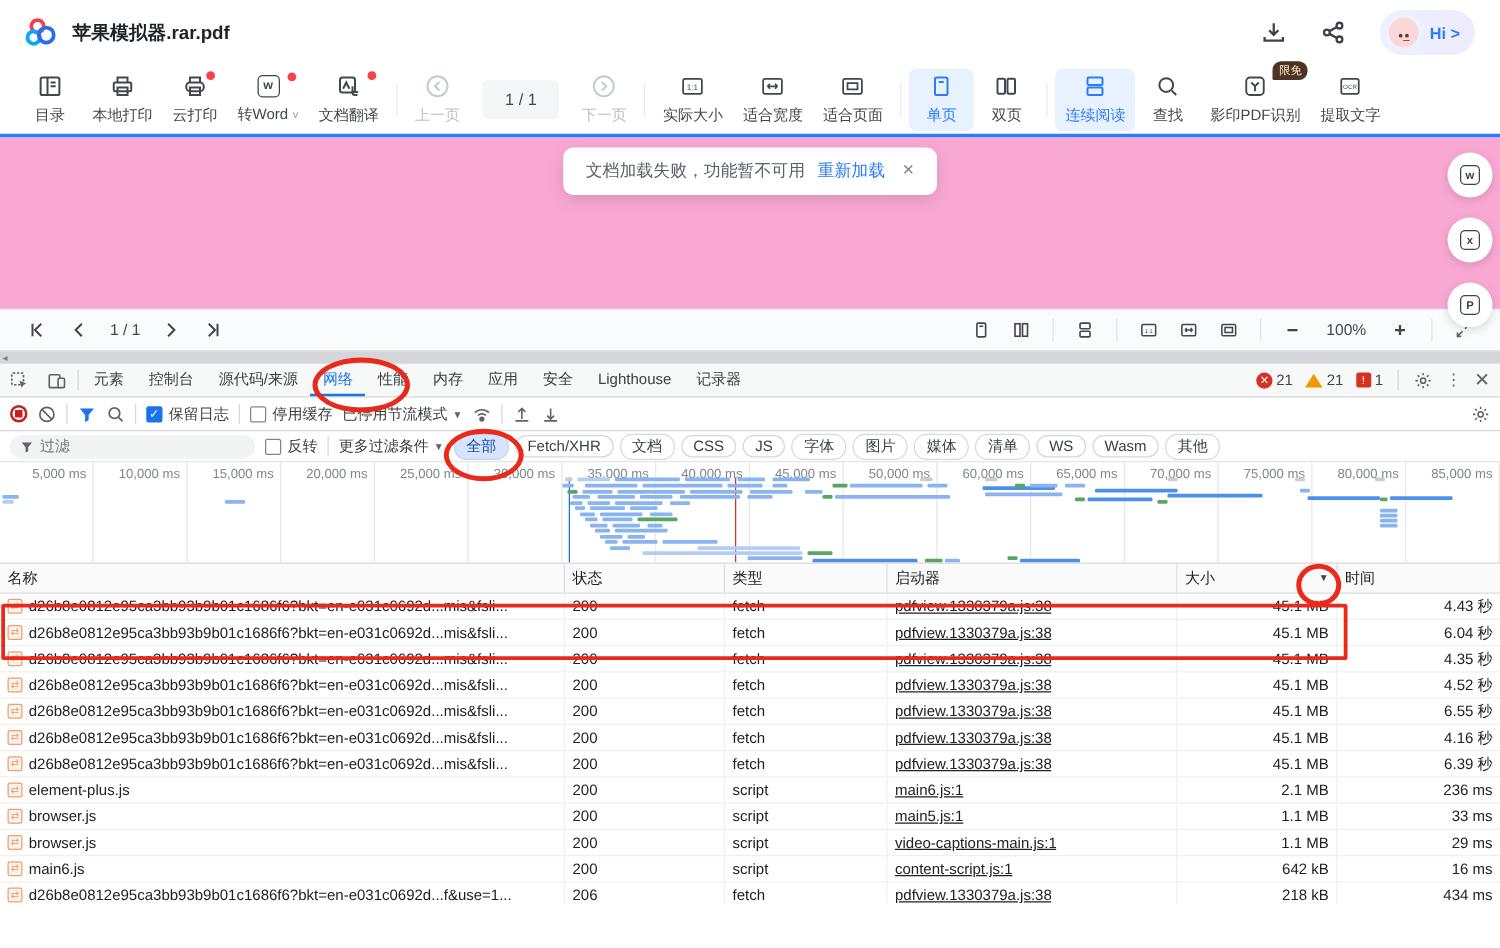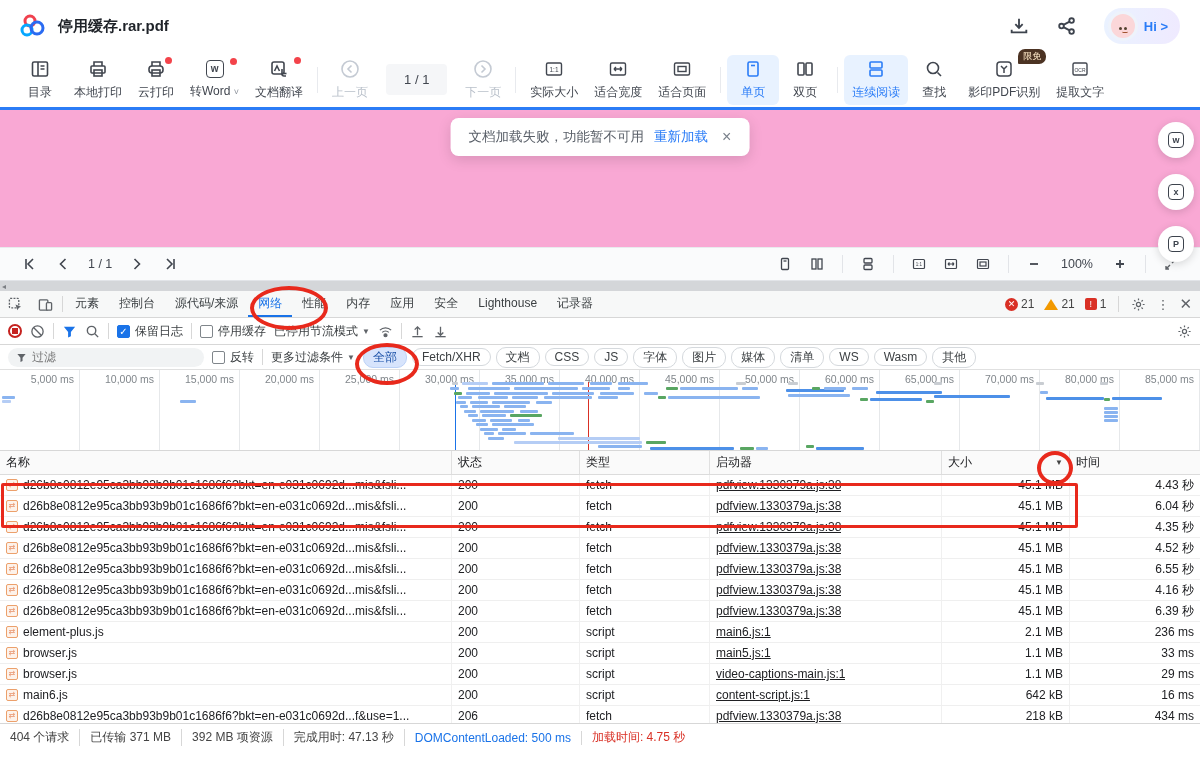--- a/index.html
+++ b/index.html
@@ -132,21 +132,21 @@
 </style>
 </head>
 <body>
 
 <div class="app-header">
   <svg class="logo" viewBox="0 0 26 26">
     <circle cx="10" cy="8" r="5" fill="none" stroke="#f0414e" stroke-width="3"></circle>
     <circle cx="7" cy="17" r="5" fill="none" stroke="#06a7ff" stroke-width="3"></circle>
     <circle cx="17" cy="15" r="6" fill="none" stroke="#2a6bf2" stroke-width="3"></circle>
   </svg>
-  <div class="doc-title">停用缓存.rar.pdf</div>
+  <div class="doc-title">苹果模拟器.rar.pdf</div>
   <div class="header-right">
     <svg class="hicon" viewBox="0 0 24 24" fill="none" stroke="currentColor" stroke-width="2">
       <path d="M12 4v10M8 10l4 4 4-4"></path>
         <path d="M4 16v3h16v-3"></path>
     </svg>
     <svg class="hicon" viewBox="0 0 24 24" fill="none" stroke="currentColor" stroke-width="2">
       <circle cx="6" cy="12" r="2.5"></circle>
         <circle cx="17" cy="6" r="2.5"></circle>
         <circle cx="17" cy="18" r="2.5"></circle>
       <path d="M8.2 10.8L14.8 7.2M8.2 13.2l6.6 3.6"></path>
@@ -559,20 +559,21 @@
         <div class="tl-cell">20,000 ms</div>
         <div class="tl-cell">25,000 ms</div>
         <div class="tl-cell">30,000 ms</div>
         <div class="tl-cell">35,000 ms</div>
         <div class="tl-cell">40,000 ms</div>
         <div class="tl-cell">45,000 ms</div>
         <div class="tl-cell">50,000 ms</div>
         <div class="tl-cell">60,000 ms</div>
         <div class="tl-cell">65,000 ms</div>
         <div class="tl-cell">70,000 ms</div>
+        <div class="tl-cell">75,000 ms</div>
         <div class="tl-cell">80,000 ms</div>
         <div class="tl-cell">85,000 ms</div>
       </div>
     <div></div>
     <div class="tl-line dcl"></div>
     <div class="tl-line load"></div>
   <i class="wbar c0" style="left: 2px; top: 26px; width: 13px;"></i>
       <i class="wbar c4" style="left: 2px; top: 30px; width: 9px;"></i>
       <i class="wbar c0" style="left: 180px; top: 30px; width: 16px;"></i>
       <i class="wbar c3" style="left: 452px; top: 12px; width: 6px;"></i>
@@ -836,26 +837,18 @@
         <span class="cell c-status">206</span>
         <span class="cell c-type">fetch</span>
         <span class="cell c-init">
           <span class="init-link">pdfview.1330379a.js:38</span>
         </span>
         <span class="cell c-size">218 kB</span>
         <span class="cell c-time">434 ms</span>
       </div>
     </div>
 
-  <div class="status-bar">
-    <span class="sb-item">404 个请求</span>
-    <span class="sb-item">已传输 371 MB</span>
-    <span class="sb-item">392 MB 项资源</span>
-    <span class="sb-item">完成用时: 47.13 秒</span>
-    <span class="sb-item blue">DOMContentLoaded: 500 ms</span>
-    <span class="sb-item red last">加载时间: 4.75 秒</span>
-  </div>
 </div>
 
 <div class="anno" style="left:250px;top:286px;width:78px;height:44px"></div>
 <div class="anno" style="left:355px;top:343px;width:64px;height:42px"></div>
 <div class="anno" style="left:1037px;top:451px;width:36px;height:34px"></div>
 <div class="anno rect" style="left:1px;top:483px;width:1077px;height:45px"></div>
 
 </body></html>

